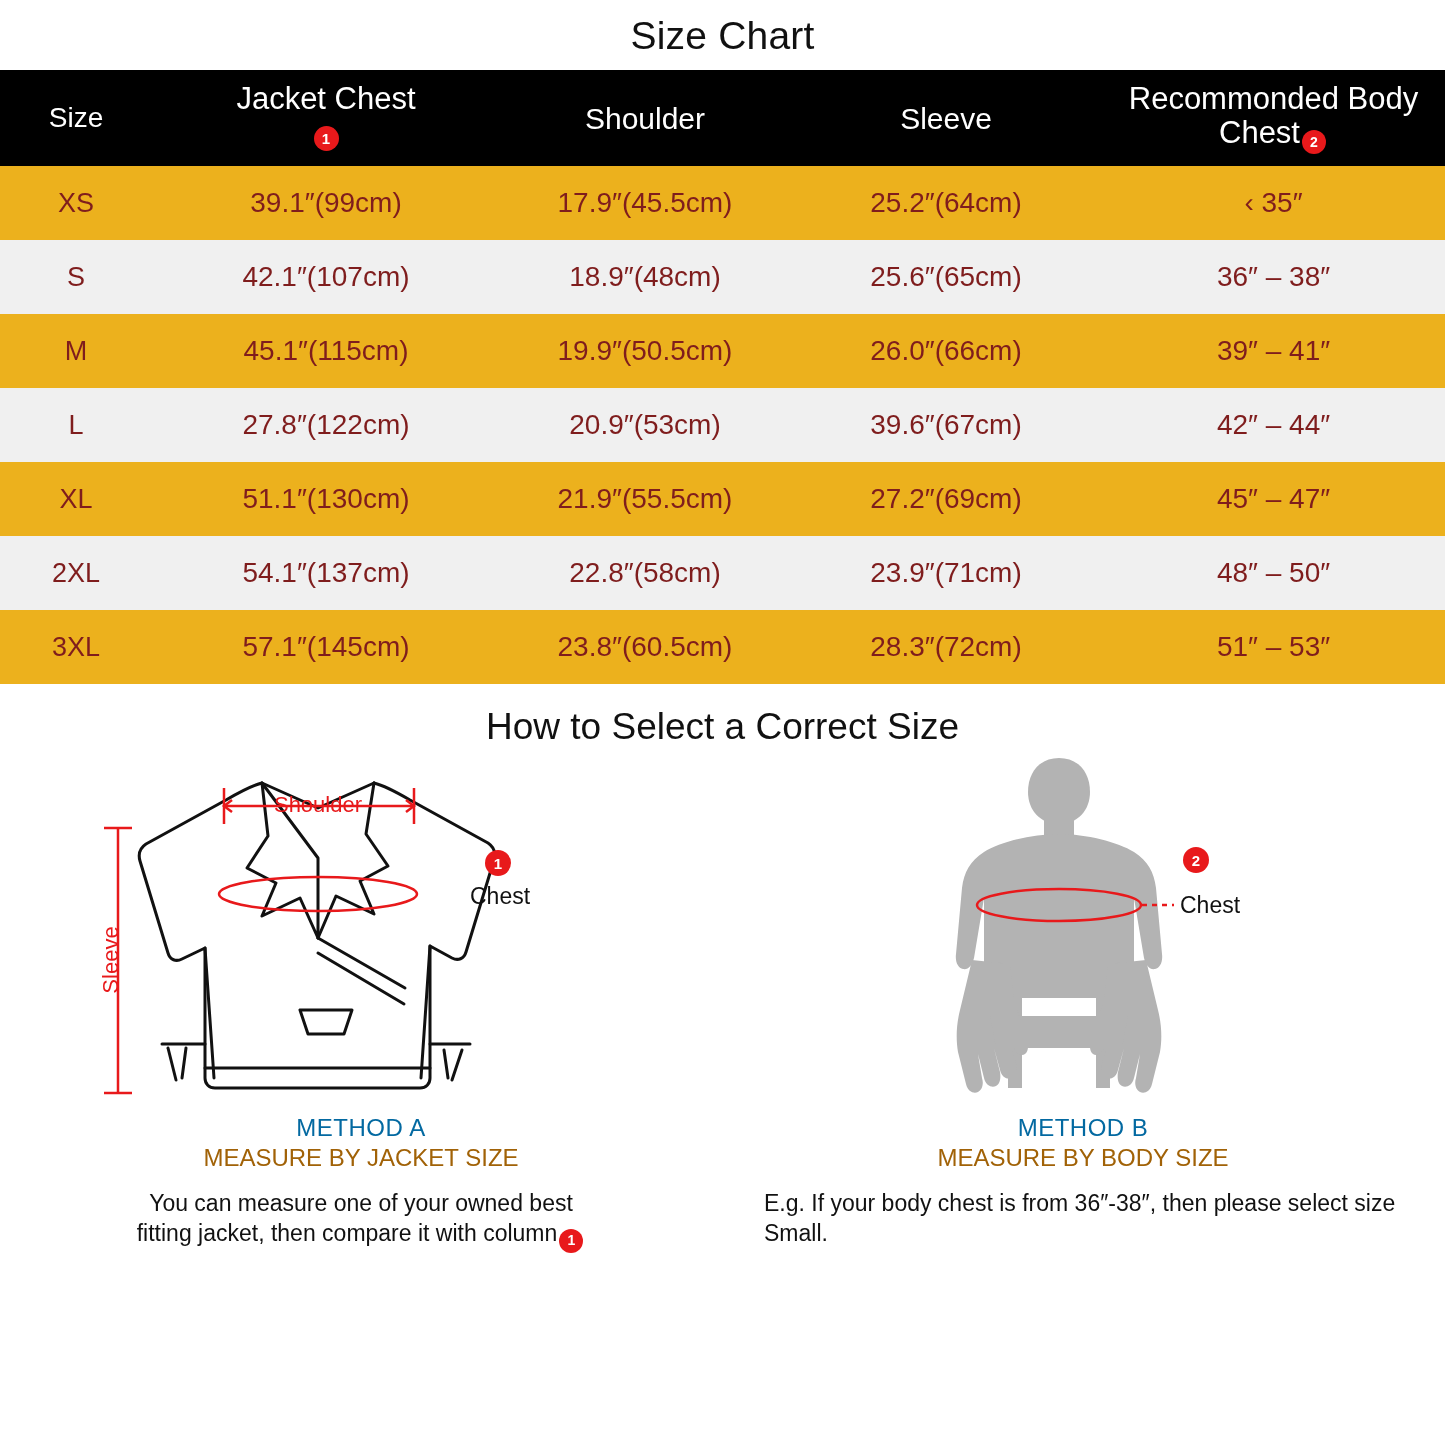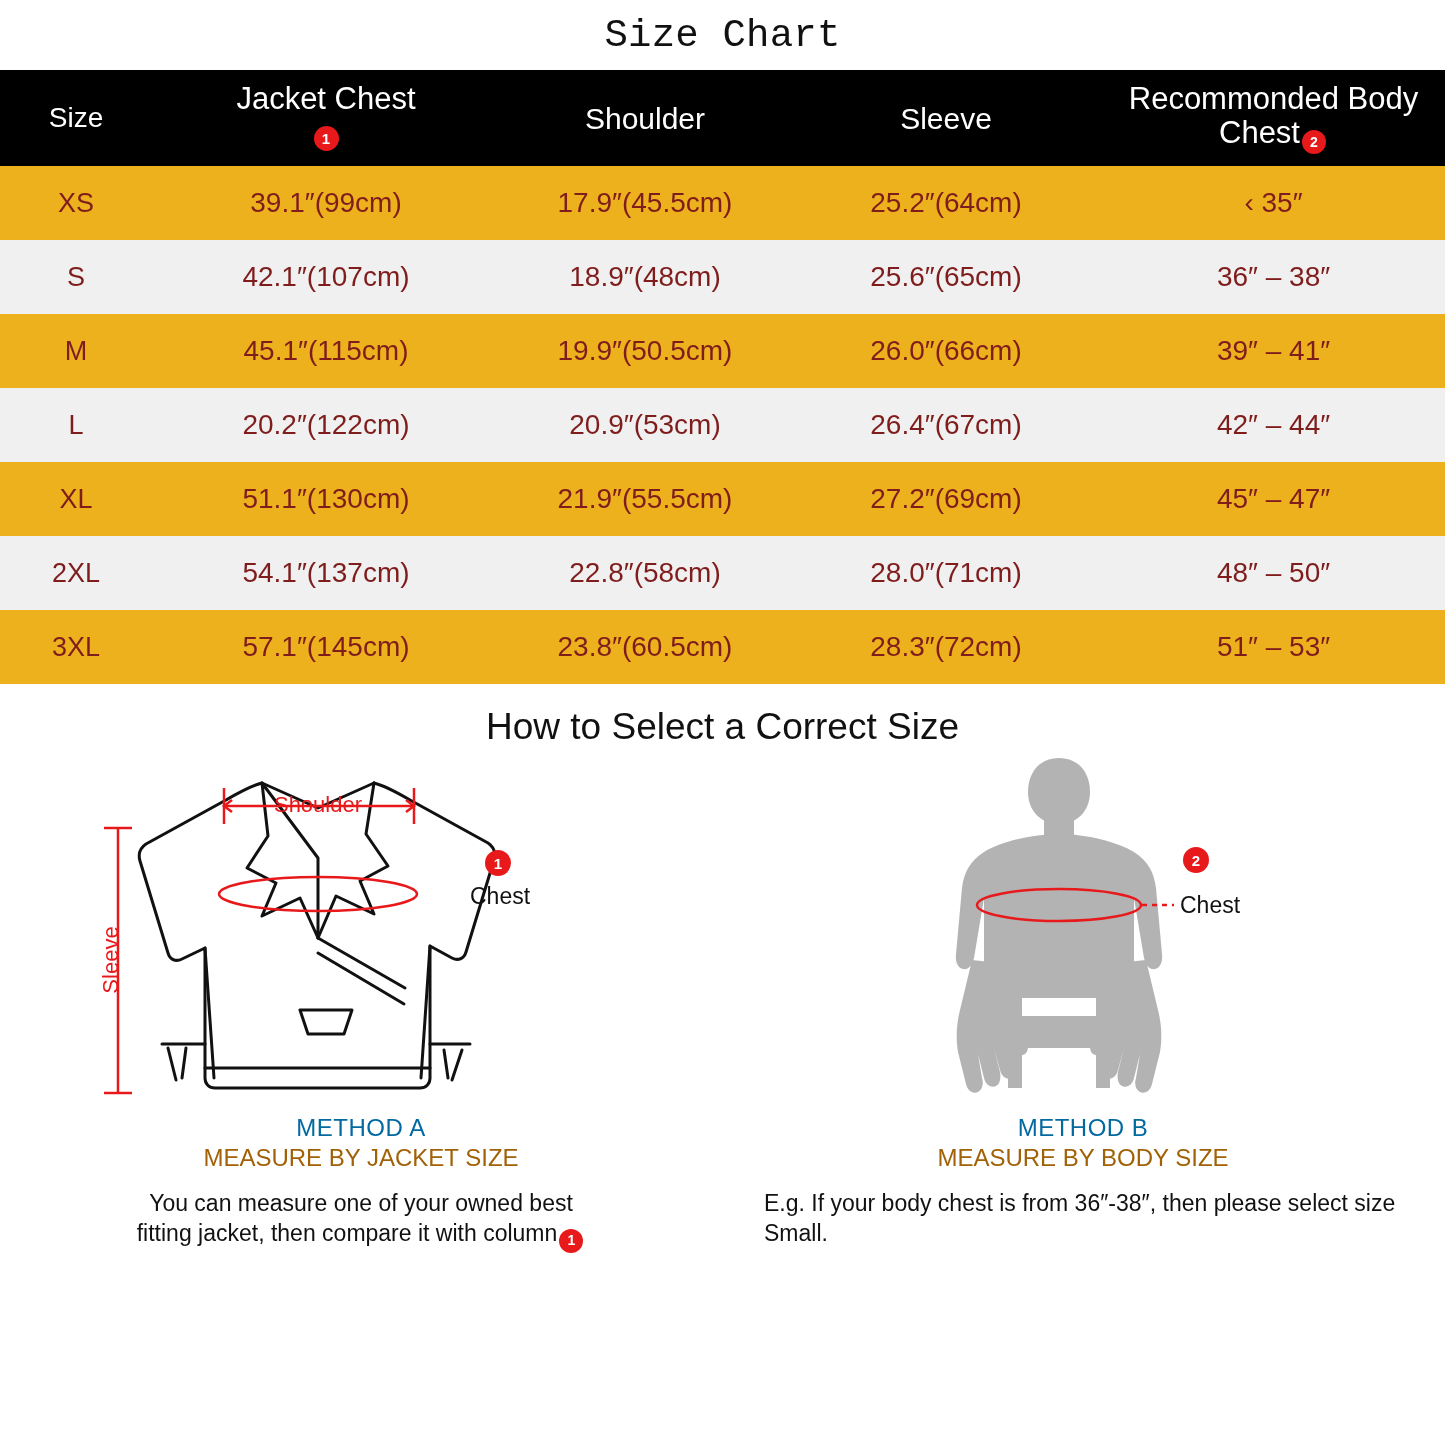--- a/index.html
+++ b/index.html
@@ -21,21 +21,20 @@
   }
 
   
   .chart-title {
     text-align: center;
     font-size: 39px;
     font-weight: 400;
     padding-top: 14px;
     padding-bottom: 12px;
     letter-spacing: 0.2px;
-    font-family: Liberation Mono, monospace;
   }
 
   
   table.size-table {
     width: 1445px;
     border-collapse: collapse;
     table-layout: fixed;
   }
   table.size-table th,
   table.size-table td {
@@ -213,37 +212,37 @@
       </tr>
       <tr class="odd">
         <td class="size-cell">M</td>
         <td>45.1″(115cm)</td>
         <td>19.9″(50.5cm)</td>
         <td>26.0″(66cm)</td>
         <td>39″ – 41″</td>
       </tr>
       <tr class="even">
         <td class="size-cell">L</td>
-        <td>20.2″(122cm)</td>
+        <td>27.8″(122cm)</td>
         <td>20.9″(53cm)</td>
-        <td>26.4″(67cm)</td>
+        <td>39.6″(67cm)</td>
         <td>42″ – 44″</td>
       </tr>
       <tr class="odd">
         <td class="size-cell">XL</td>
         <td>51.1″(130cm)</td>
         <td>21.9″(55.5cm)</td>
         <td>27.2″(69cm)</td>
         <td>45″ – 47″</td>
       </tr>
       <tr class="even">
         <td class="size-cell">2XL</td>
         <td>54.1″(137cm)</td>
         <td>22.8″(58cm)</td>
-        <td>28.0″(71cm)</td>
+        <td>23.9″(71cm)</td>
         <td>48″ – 50″</td>
       </tr>
       <tr class="odd">
         <td class="size-cell">3XL</td>
         <td>57.1″(145cm)</td>
         <td>23.8″(60.5cm)</td>
         <td>28.3″(72cm)</td>
         <td>51″ – 53″</td>
       </tr>
     </tbody>

